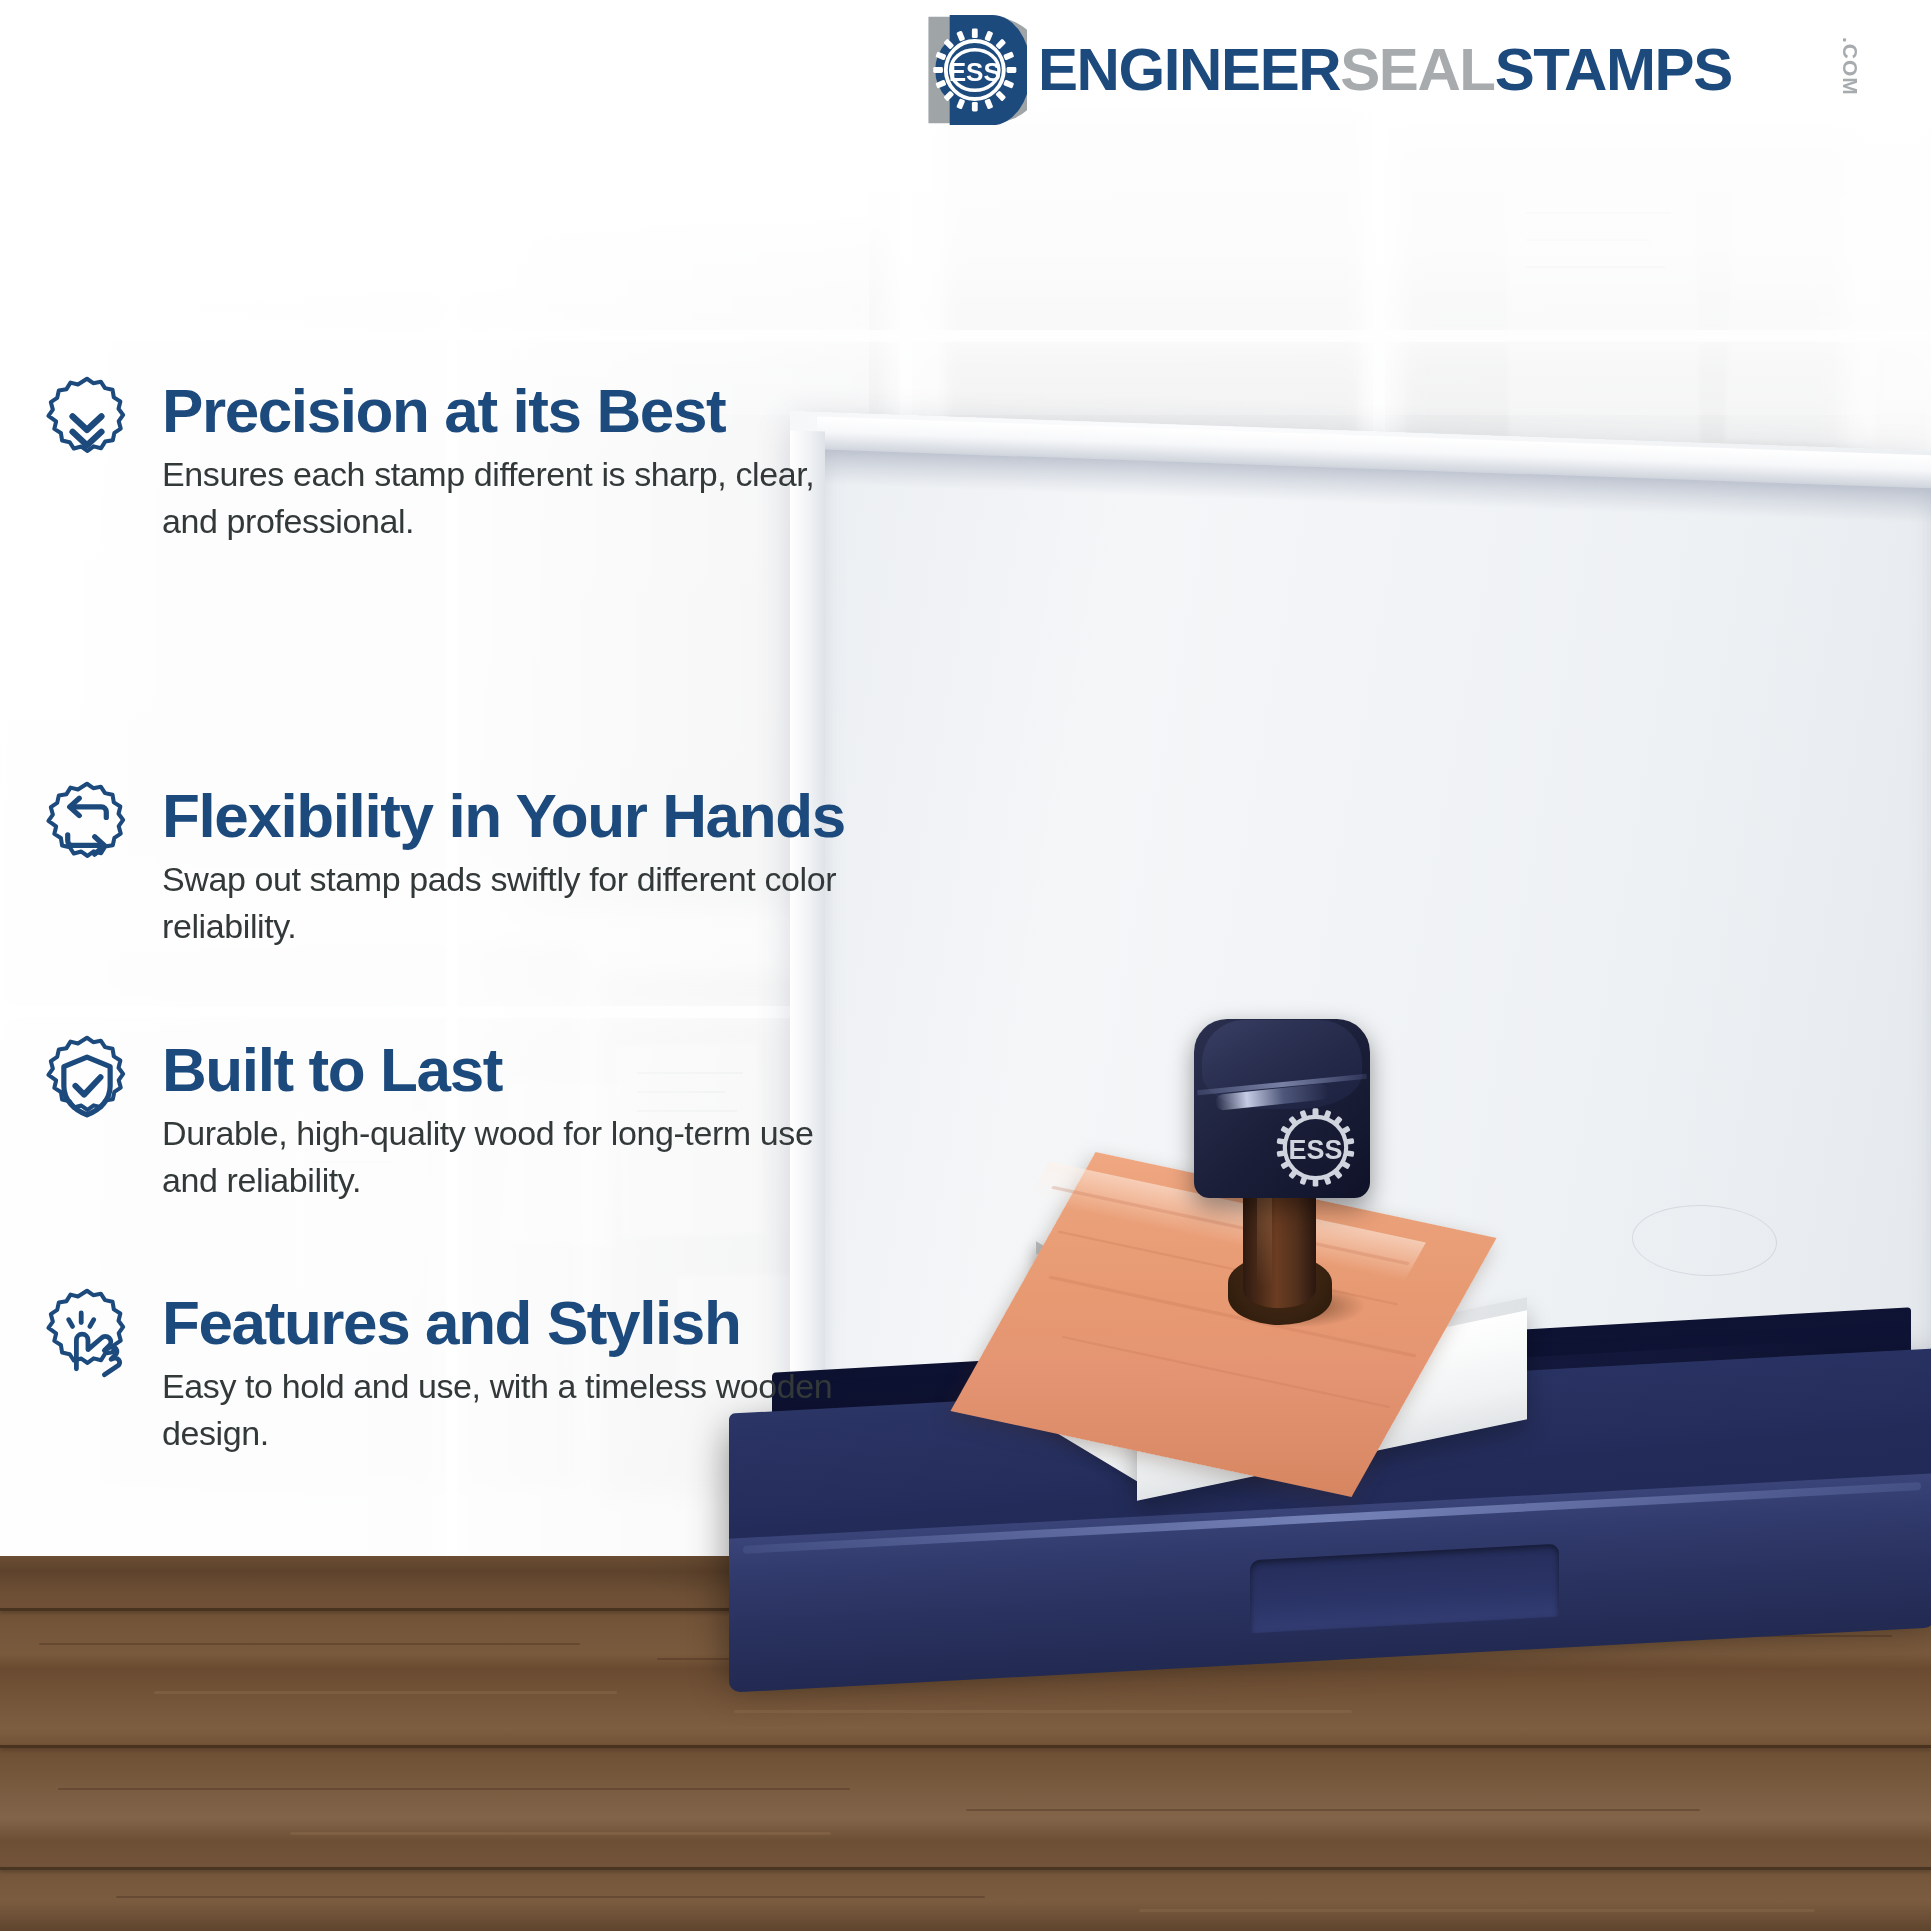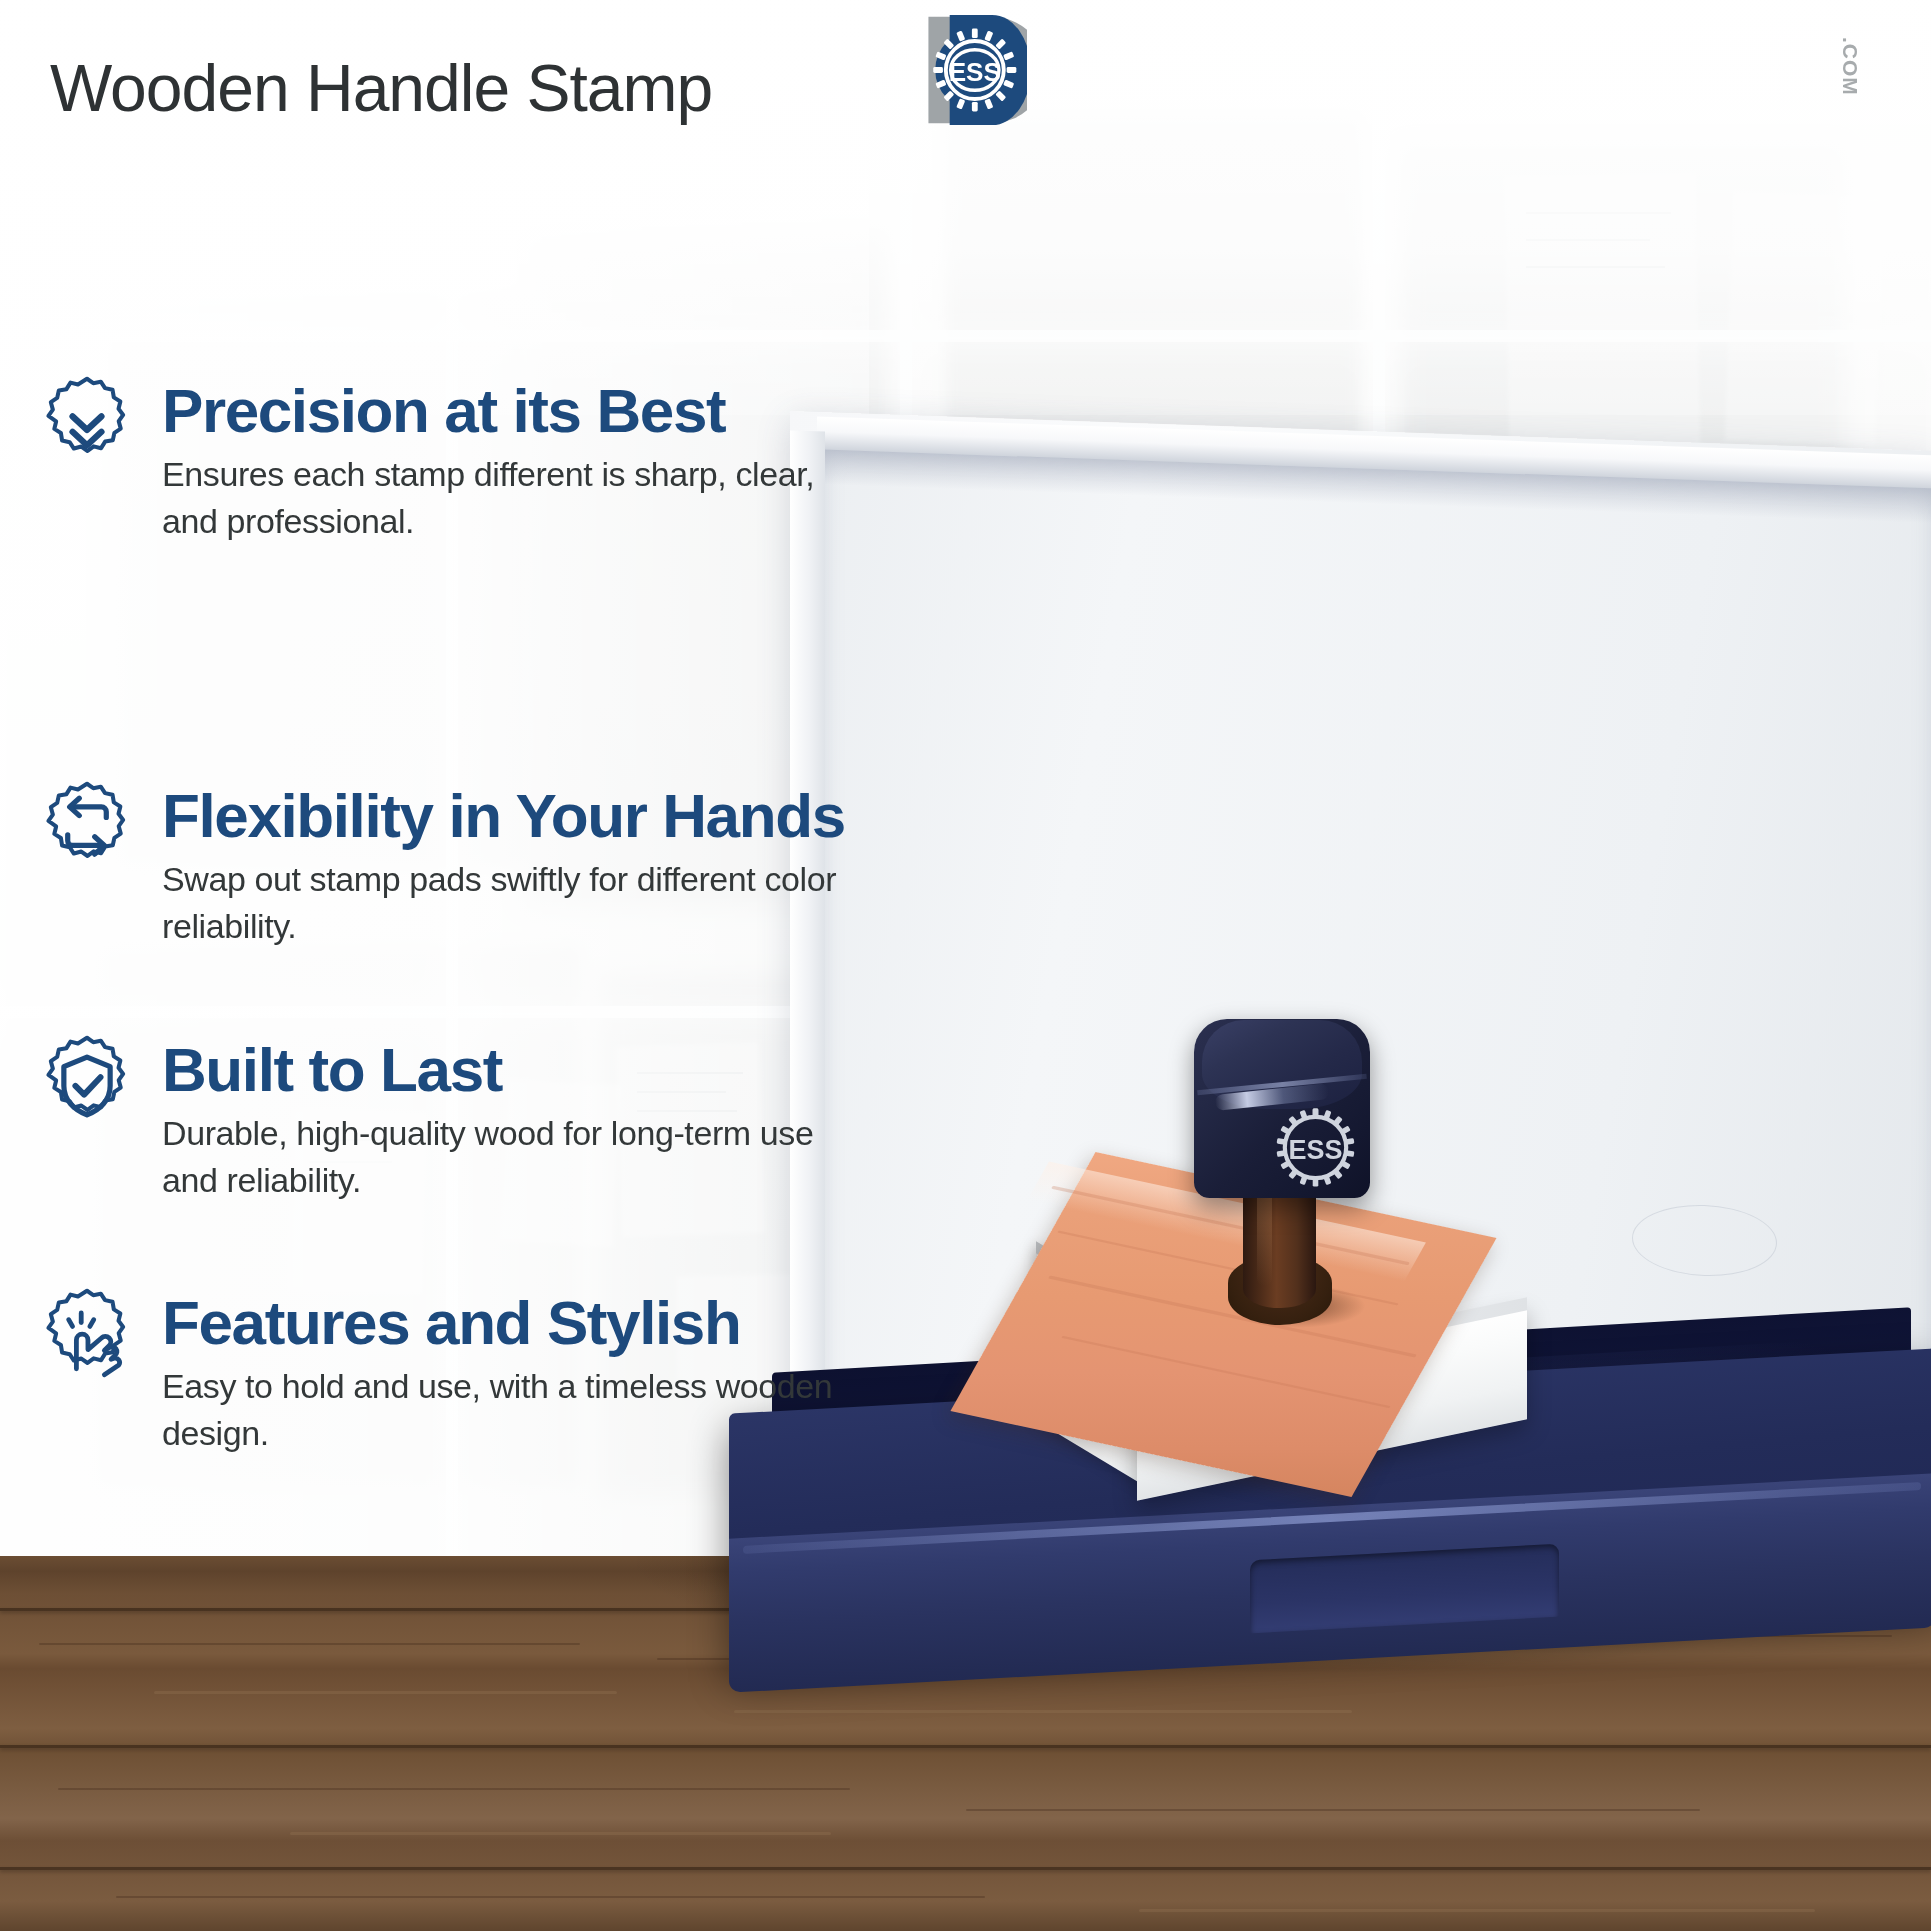--- a/index.html
+++ b/index.html
@@ -437,21 +437,20 @@
           <rect x="47" y="8" width="6" height="10" rx="1.5" transform="rotate(340 50 50)"></rect>
         </g>
       </g>
       <text x="50" y="62" text-anchor="middle" font-family="Liberation Sans, sans-serif" font-size="29" font-weight="700" fill="#cfd4de">ESS</text>
     </svg>
   </div>
 </div>
 
 <div id="content">
 
-  <div class="eyebrow">Wooden Handle Stamp</div>
 
   <div class="logo">
     <div class="logo-badge">
       <svg viewBox="0 0 120 118" width="116" height="114">
         <path d="M18 4 H84 A36 36 0 0 1 84 114 H18 Z" fill="#9fa4a7"></path>
         <path d="M40 2 H84 A40 57 0 0 1 84 116 H40 Z" fill="#1d4a7d"></path>
         <circle cx="66" cy="59" r="41" fill="#1d4a7d"></circle>
         <g fill="#ffffff">
           <rect x="63" y="16" width="6" height="10" rx="1.5" transform="rotate(0 66 59)"></rect>
           <rect x="63" y="16" width="6" height="10" rx="1.5" transform="rotate(22.5 66 59)"></rect>
@@ -468,20 +467,21 @@
           <rect x="63" y="16" width="6" height="10" rx="1.5" transform="rotate(270 66 59)"></rect>
           <rect x="63" y="16" width="6" height="10" rx="1.5" transform="rotate(292.5 66 59)"></rect>
           <rect x="63" y="16" width="6" height="10" rx="1.5" transform="rotate(315 66 59)"></rect>
           <rect x="63" y="16" width="6" height="10" rx="1.5" transform="rotate(337.5 66 59)"></rect>
         </g>
         <circle cx="66" cy="59" r="30" fill="none" stroke="#ffffff" stroke-width="4"></circle>
         <ellipse cx="66" cy="59" rx="25" ry="21" fill="none" stroke="#ffffff" stroke-width="3.5"></ellipse>
         <text x="66" y="70" text-anchor="middle" font-family="Liberation Sans, sans-serif" font-size="27" font-weight="700" fill="#ffffff">ESS</text>
       </svg>
     </div>
+    <div class="logo-text"><span class="lt-blue">ENGINEER</span><span class="lt-gray">SEAL</span><span class="lt-blue">STAMPS</span></div>
     <div class="logo-dotcom">.COM</div>
   </div>
 
   <div class="feature" style="top:372px;">
     <div class="f-icon">
       <svg viewBox="0 0 112 112" width="108" height="108">
         <path d="M56 7 l6.5 4.6 7.8-1.5 4.4 6.6 7.8 1.7 1.3 7.9 6.8 4.2-1.9 7.7 4.8 6.3-4.6 6.5 2.1 7.7-6.6 4.4-1.7 7.8-7.9 1.3-4.2 6.8-7.7-1.9-6.3 4.8-6.5-4.6-7.7 2.1-4.4-6.6-7.8-1.7-1.3-7.9-6.8-4.2 1.9-7.7L16 45.5l4.6-6.5-2.1-7.7 6.6-4.4 1.7-7.8 7.9-1.3 4.2-6.8 7.7 1.9z" fill="none" stroke="#1d4a7d" stroke-width="4.2" stroke-linejoin="round"></path>
         <polyline points="41,46 56,60 71,46" fill="none" stroke="#1d4a7d" stroke-width="6.5" stroke-linecap="round" stroke-linejoin="round"></polyline>
         <polyline points="41,62 56,76 71,62" fill="none" stroke="#1d4a7d" stroke-width="6.5" stroke-linecap="round" stroke-linejoin="round"></polyline>
       </svg>

